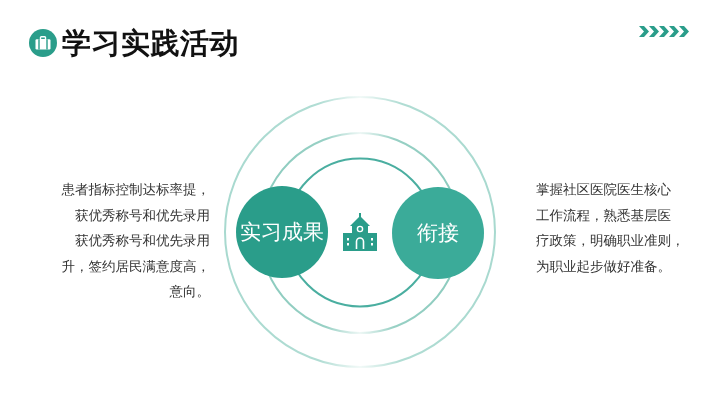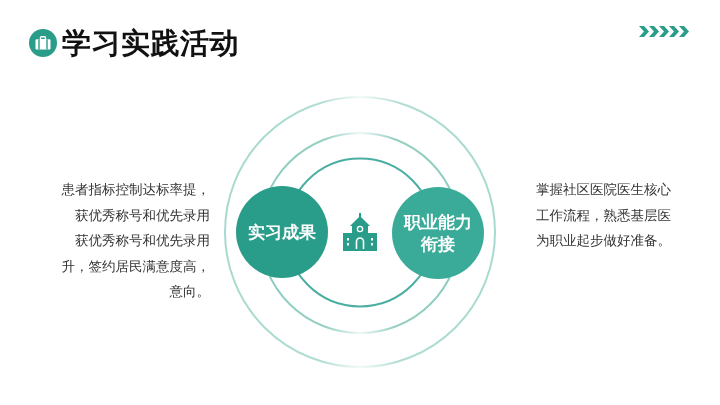--- a/index.html
+++ b/index.html
@@ -7,21 +7,21 @@
     body { position: relative; font-family: "DejaVu Sans", "Liberation Sans", sans-serif; color: #333333; }
 
     .title-wrap { position: absolute; left: 29px; top: 27px; height: 32px; display: flex; align-items: center; }
     .title-icon { width: 28px; height: 28px; border-radius: 50%; background: #2a9d8a; display: flex; align-items: center; justify-content: center; }
     .title-text { margin-left: 5px; font-size: 29px; font-weight: bold; color: #111111; letter-spacing: 0.5px; line-height: 32px; }
 
     .chevrons { position: absolute; left: 639px; top: 26px; width: 52px; height: 11px; }
 
     .rings { position: absolute; left: 0; top: 0; width: 720px; height: 405px; }
 
-    .bubble { position: absolute; border-radius: 50%; display: flex; align-items: center; justify-content: center; text-align: center; color: #ffffff; font-size: 17px; line-height: 22px; font-weight: bold; }
+    .bubble { position: absolute; border-radius: 50%; display: flex; align-items: center; justify-content: center; text-align: center; color: #ffffff; font-size: 21px; line-height: 22px; }
     .bubble-left { left: 236px; top: 186px; width: 92px; height: 92px; background: #2a9d8a; }
     .bubble-right { left: 392px; top: 187px; width: 92px; height: 92px; background: #3bab99; }
 
     .center-icon { position: absolute; left: 343px; top: 213px; width: 34px; height: 38px; }
 
     .para { position: absolute; font-size: 13.5px; line-height: 25.6px; color: #333333; }
     .para-left { left: 50px; top: 177px; width: 160px; text-align: right; }
     .para-right { left: 536px; top: 177px; width: 150px; text-align: left; }
     .para span { display: block; white-space: nowrap; }
   </style>
@@ -71,21 +71,20 @@
   <circle cx="360" cy="233" r="100" fill="none" stroke="url(#gMid)" stroke-width="2"></circle>
   <circle cx="360" cy="232.5" r="74" fill="none" stroke="#4aaea0" stroke-width="2"></circle>
 </svg>
 
 <div class="bubble bubble-left">
   <span>实习成果</span>
 </div>
 
 <div class="bubble bubble-right">
   <div>
-    <span style="display:block">职业能力</span>
     <span style="display:block">衔接</span>
   </div>
 </div>
 
 <svg class="center-icon" viewBox="0 0 34 38">
   <g fill="#2a9d8a">
     <rect x="16" y="0" width="2" height="4"></rect>
     <polygon points="17,3 27,13 7,13"></polygon>
     <rect x="9" y="12" width="16" height="12"></rect>
     <rect x="0" y="20" width="34" height="18"></rect>
@@ -104,14 +103,15 @@
   <span>患者指标控制达标率提，</span>
   <span>获优秀称号和优先录用</span>
   <span>获优秀称号和优先录用</span>
   <span>升，签约居民满意度高，</span>
   <span>意向。</span>
 </div>
 
 <div class="para para-right">
   <span>掌握社区医院医生核心</span>
   <span>工作流程，熟悉基层医</span>
+  <span>疗政策，明确职业准则，</span>
   <span>为职业起步做好准备。</span>
 </div>
 
 </body></html>

